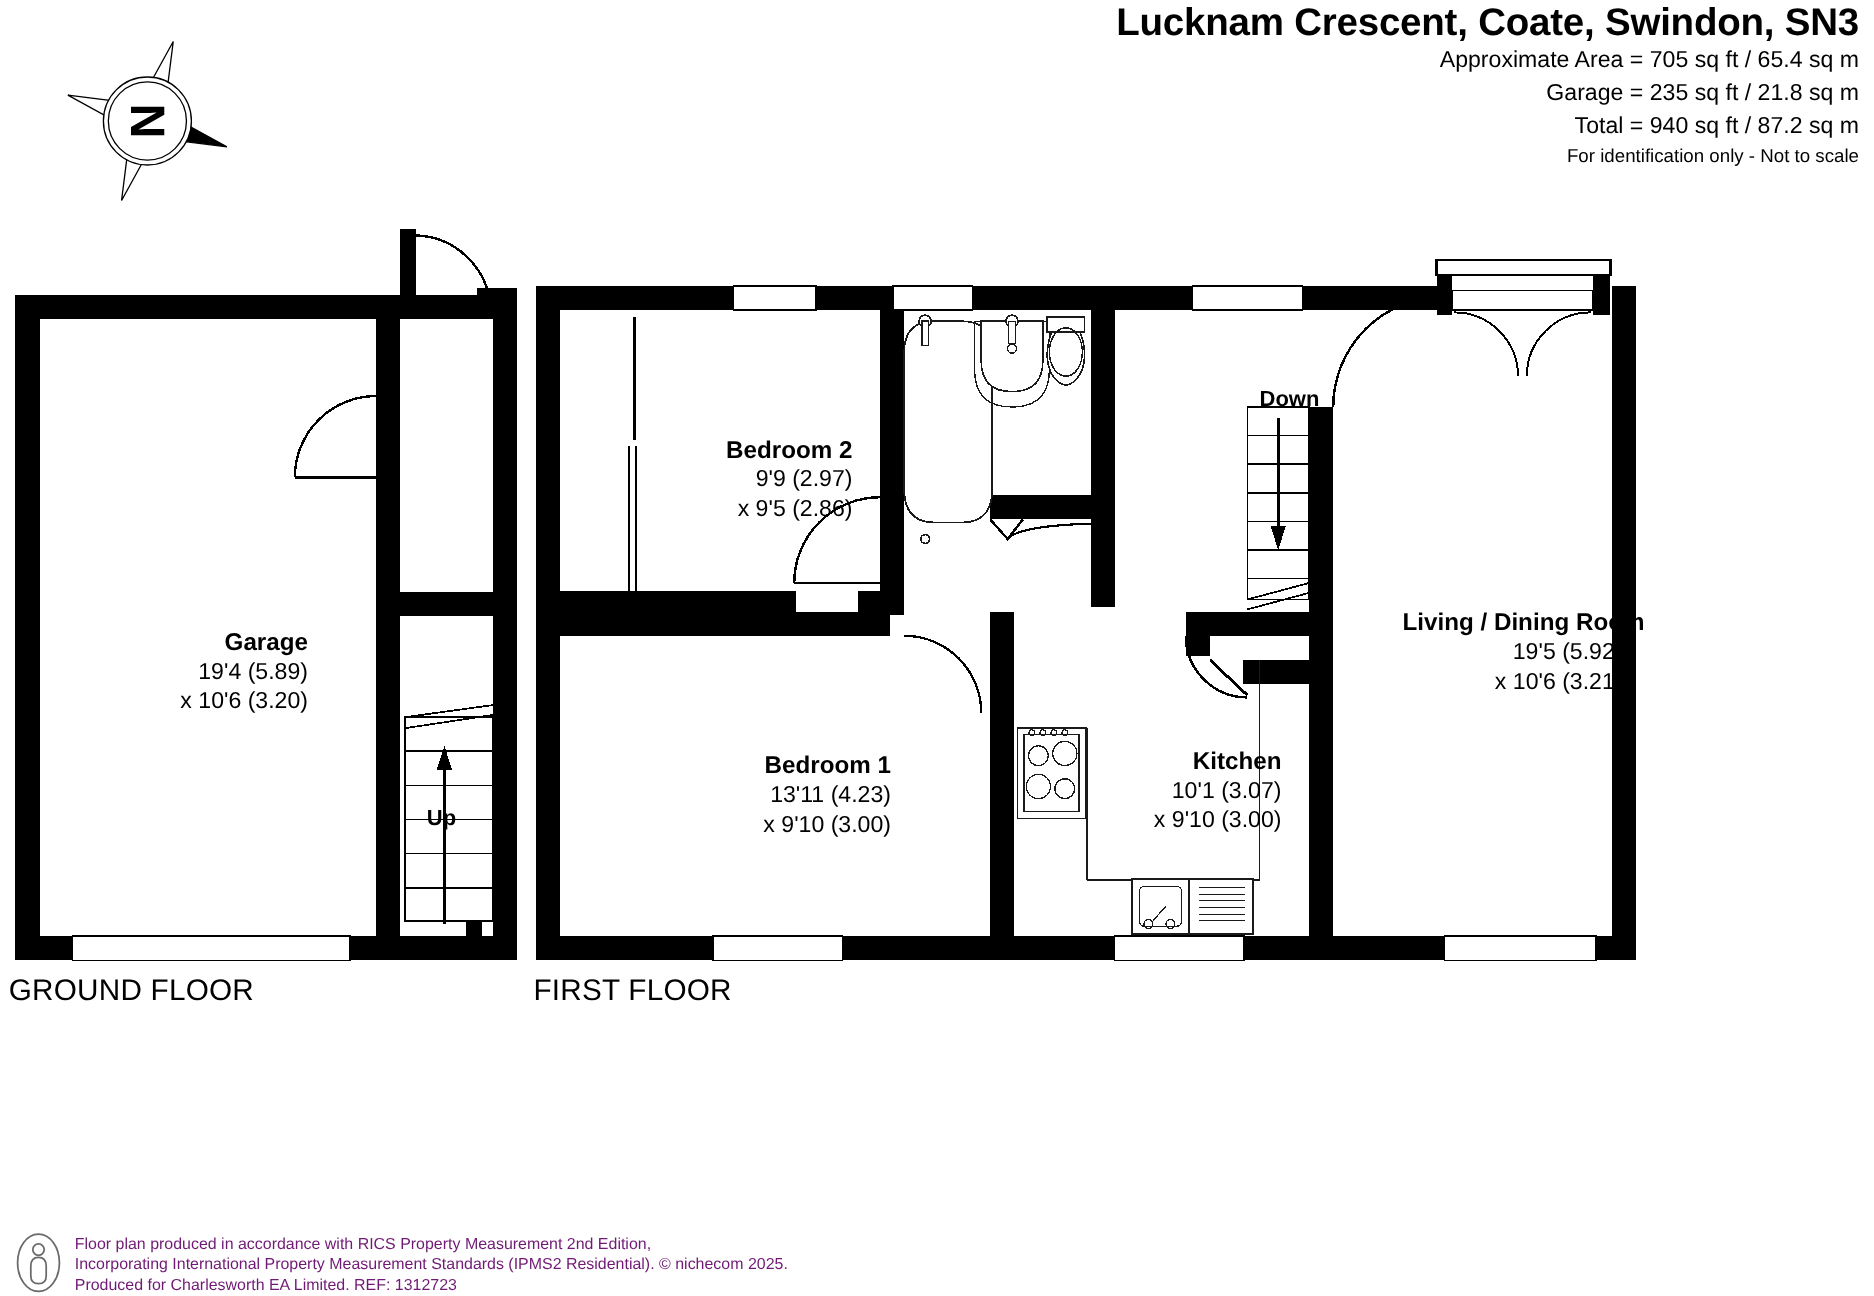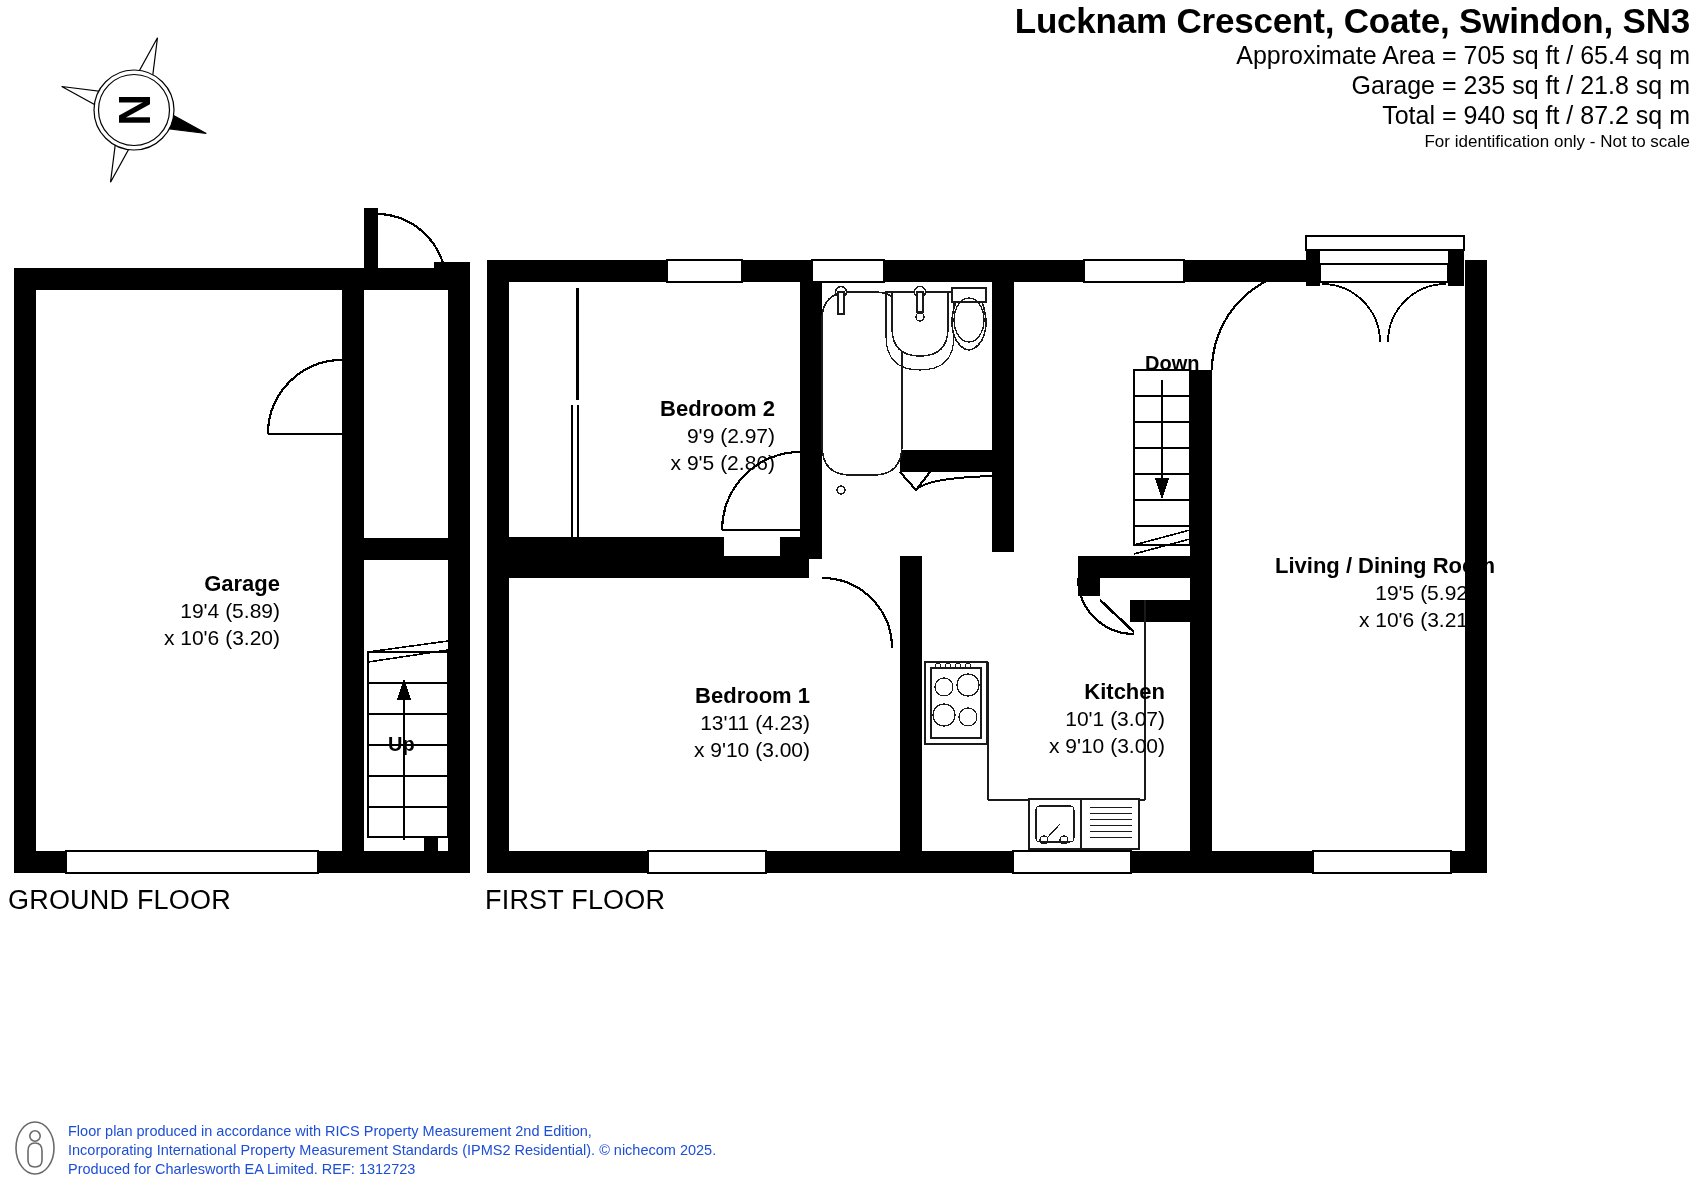--- a/index.html
+++ b/index.html
@@ -31,21 +31,21 @@
   }
   #title {
     font-size: 35px;
     font-weight: bold;
     letter-spacing: -0.2px;
     line-height: 38px;
     margin-top: 2px;
     white-space: nowrap;
   }
   .area-line {
-    font-size: 25px;
+    font-size: 21px;
     line-height: 30px;
     white-space: nowrap;
   }
   #disclaimer {
     font-size: 17px;
     line-height: 24px;
     margin-top: 0;
     white-space: nowrap;
   }
 
@@ -115,21 +115,21 @@
     position: absolute;
     left: 14px;
     top: 1120px;
     display: flex;
     align-items: flex-start;
     gap: 12px;
   }
   #footer-text {
     font-size: 14.5px;
     line-height: 19px;
-    color: #1d4ed8;
+    color: #701a75;
     white-space: nowrap;
     padding-top: 2px;
   }
   #footer-text .fline { display: block; }
 </style>
 </head>
 <body>
 
 <div class="page">
 

